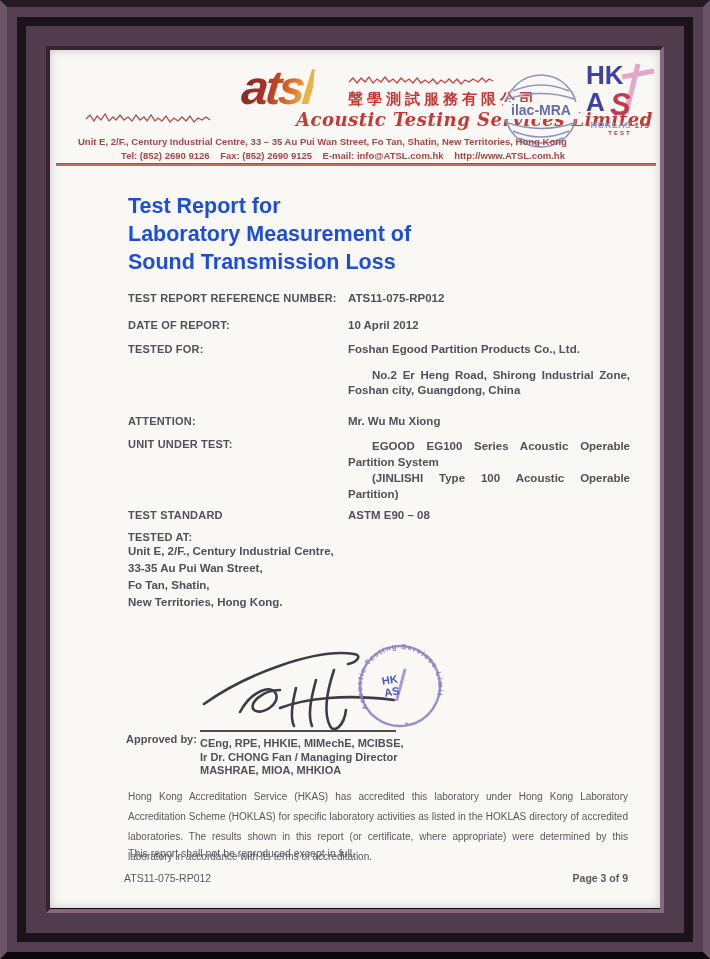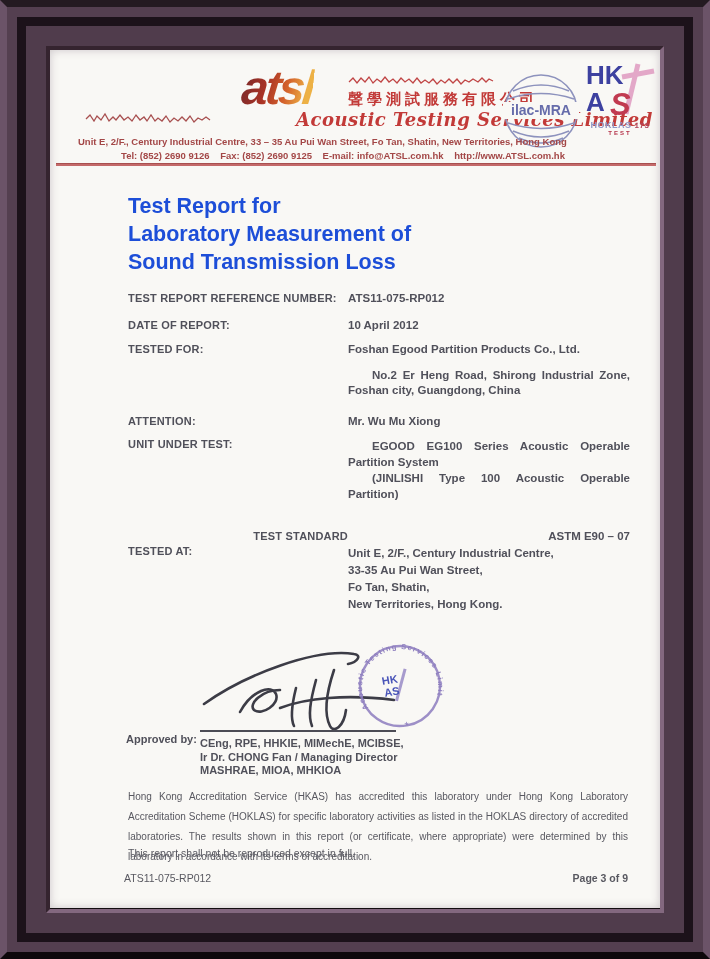--- a/index.html
+++ b/index.html
@@ -140,25 +140,25 @@
       </div>
       <div class="frow lh16" style="top:146px;">
         <span class="lbl">UNIT UNDER TEST:</span>
         <span class="val">
           <div class="vline jline">EGOOD EG100 Series Acoustic Operable</div>
           <div class="vline">Partition System</div>
           <div class="vline jline">(JINLISHI Type 100 Acoustic Operable</div>
           <div class="vline">Partition)</div>
         </span>
       </div>
-      <div class="frow" style="top:238px;text-align:right;">
+      <div class="frow" style="top:217px;">
         <span class="lbl">TEST STANDARD</span>
-        <span class="val">ASTM E90 – 07</span>
-      </div>
-      <div class="frow lh17" style="top:253px;">
+        <span class="val">ASTM E90 – 08</span>
+      </div>
+      <div class="frow lh17" style="top:239px;flex-direction:column;">
         <span class="lbl">TESTED AT:</span>
         <span class="val">
           <div class="vline">Unit E, 2/F., Century Industrial Centre,</div>
           <div class="vline">33-35 Au Pui Wan Street,</div>
           <div class="vline">Fo Tan, Shatin,</div>
           <div class="vline">New Territories, Hong Kong.</div>
         </span>
       </div>
     </div>
 

